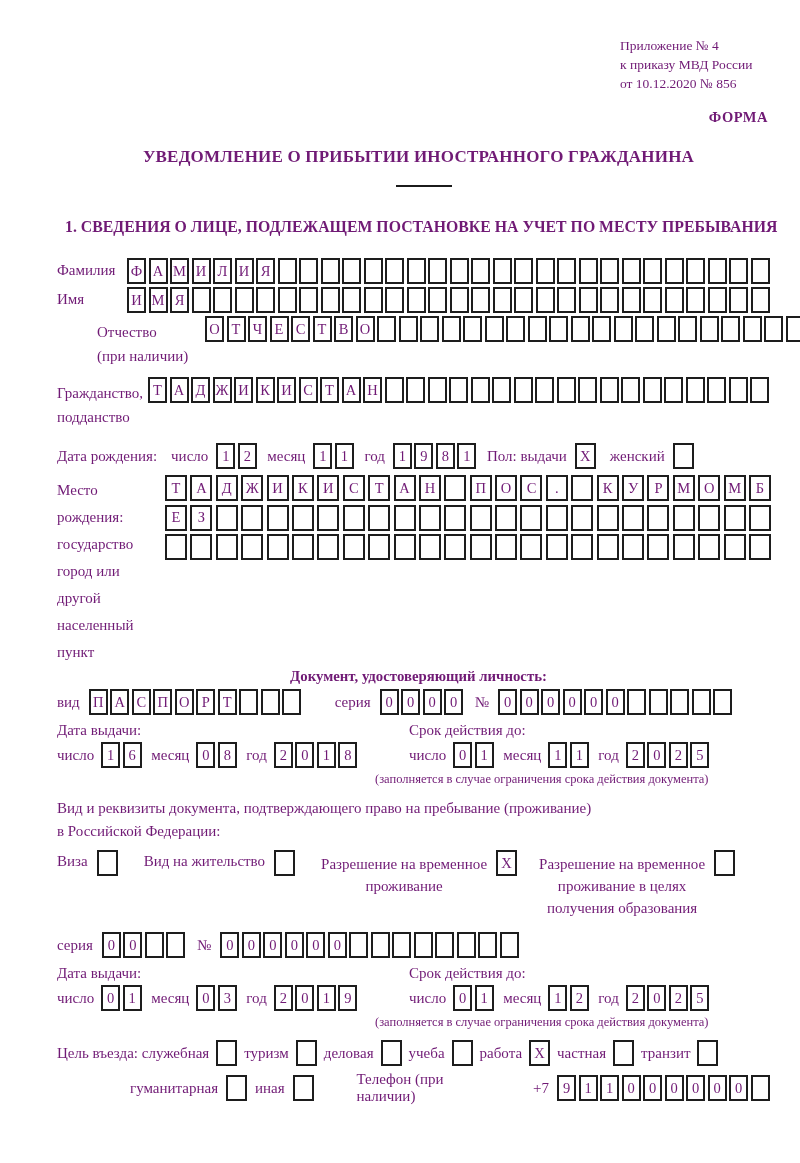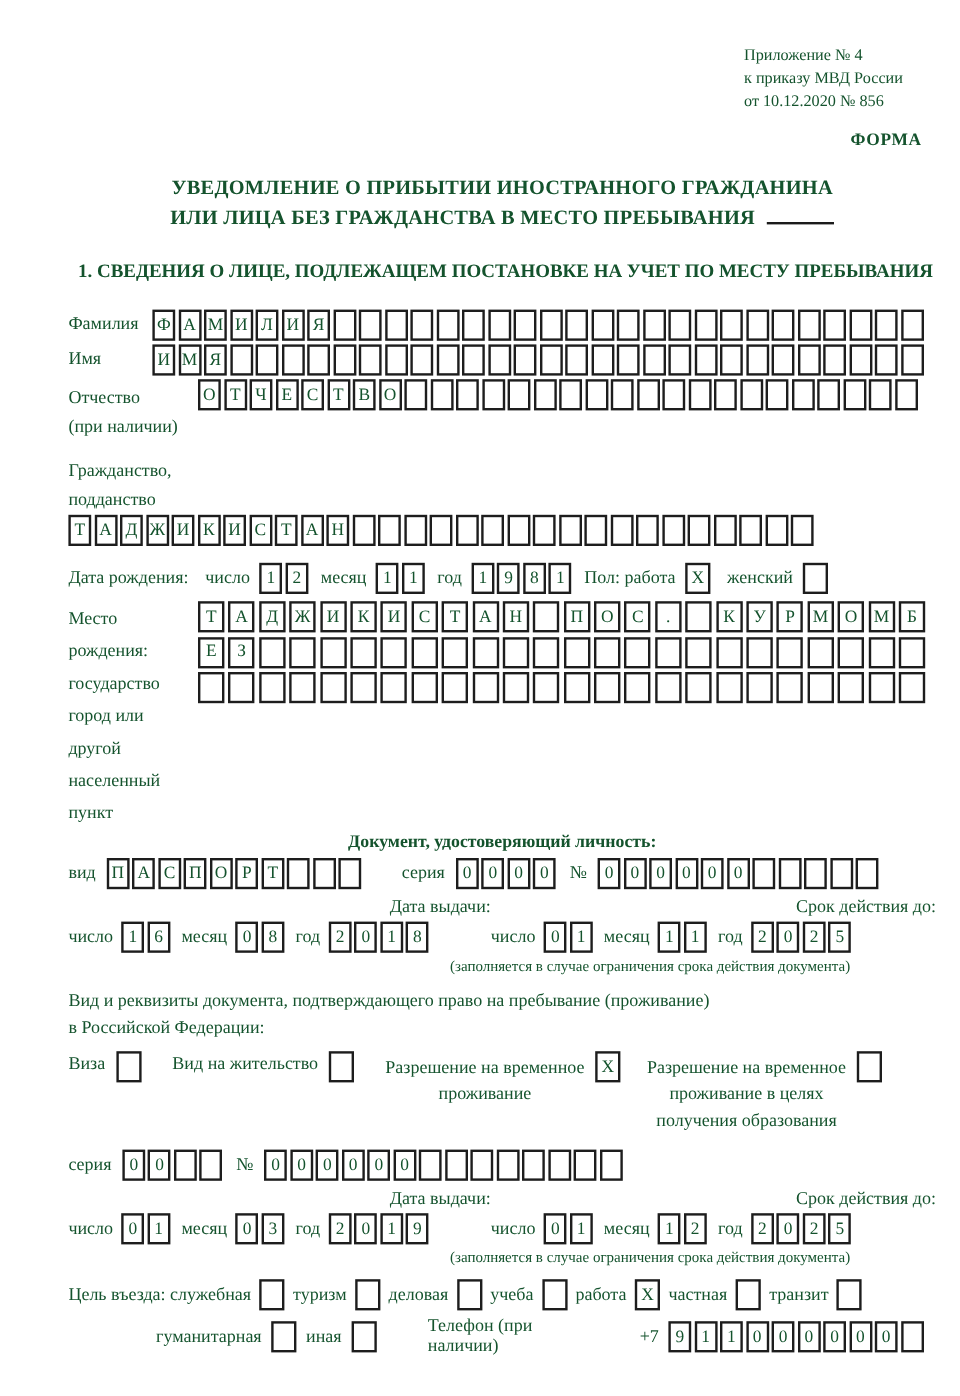--- a/index.html
+++ b/index.html
@@ -1,18 +1,18 @@
 <!DOCTYPE html>
 <html><head>
 <meta charset="utf-8">
 <style>
   * { margin:0; padding:0; box-sizing:border-box; }
   html,body { background:#ffffff; }
   .page {
-    width:800px; height:1163px; background:#fff; color:#14532d;
+    width:800px; height:1163px; background:#fff; color:#701a75;
     font-family:"Liberation Serif", serif; font-size:15px;
     padding:36px 20px 0 57px; overflow:hidden; position:relative;
   }
   
   .annex { margin-left:563px; font-size:13.5px; line-height:19px; }
   .annex .grp2 { margin-top:7px; }
   .forma { text-align:right; font-weight:bold; font-size:14.5px; margin-top:16px; padding-right:12px; letter-spacing:.5px; }
   .title { text-align:center; font-weight:bold; font-size:17px; line-height:25px; margin-top:18px; letter-spacing:.2px; }
   .blank-underline { display:inline-block; width:56px; border-bottom:2px solid #1b1b1b; margin-left:10px; vertical-align:baseline; }
   .section-heading { font-weight:bold; font-size:15.8px; margin-top:24px; margin-left:8px; }
@@ -28,37 +28,37 @@
   .checkbox {
     flex:none; width:21px; height:26px; border:2px solid #1d1d1d;
     display:inline-flex; align-items:center; justify-content:center; font-size:14.5px;
   }
   .lbl2 { line-height:24px; padding-top:4px; }
   
   .row-surname { margin-top:22px; }
   .row-surname .flabel, .row-name .flabel { width:70px; }
   .row-name { margin-top:3px; }
   .row-patronymic { margin-top:3px; }
-  .row-patronymic .flabel { width:108px; }
-  .row-citizenship { margin-top:9px;flex-direction:column; }
+  .row-patronymic .flabel { width:108px;margin-left:40px; }
+  .row-citizenship { margin-top:9px; }
   .row-citizenship .flabel { width:91px; }
   .row-birthdate { margin-top:14px; display:flex; align-items:center; }
   .row-birthdate > * { margin-right:8px; }
   .row-birthdate .sp { margin-left:6px; }
   .row-birthplace { margin-top:6px; }
   .row-birthplace .flabel { width:108px; line-height:27px; padding-top:2px; }
   .bp-strips .cells { margin-bottom:3.5px; }
   .doc-heading { text-align:center; font-weight:bold; font-size:14.8px; margin-top:2px; margin-bottom:4px; }
   .row-vid { display:flex; align-items:center; }
   .row-vid > .m { margin-right:9px; }
   .row-vid .gap { width:22px; }
   .dates { display:flex; margin-top:7px; }
   .dates .col-l { width:352px; }
   .dates .col-r { flex:1; }
-  .dates .dhead { text-align:right; margin-bottom:3px; }
+  .dates .dhead { text-align:left; margin-bottom:3px; }
   .dgroup { display:flex; align-items:center; }
   .dgroup > * { margin-right:7px; }
   .note { font-size:12.5px; margin-top:4px; margin-left:-34px; white-space:nowrap; }
   .res-text { margin-top:10px; line-height:23px; }
   .row-permit-opts { display:flex; align-items:flex-start; margin-top:7px; }
   .opt { display:flex; align-items:flex-start; }
   .opt .optlabel { padding-top:3px; margin-right:9px; }
   .opt .center { text-align:center; line-height:22px; padding-top:3px; }
   .row-series2 { display:flex; align-items:center; margin-top:13px; }
   .row-series2 > .m { margin-right:9px; }
@@ -75,21 +75,21 @@
   <div class="annex">
     <div>Приложение № 4</div>
     <div>к приказу МВД России</div>
     <div>от 10.12.2020 № 856</div>
   </div>
 
   <div class="forma">ФОРМА</div>
 
   <div class="title">
     <div>УВЕДОМЛЕНИЕ О ПРИБЫТИИ ИНОСТРАННОГО ГРАЖДАНИНА</div>
-    <div><span>ИЛИ ЛИЦА БЕЗ ГРАЖДАНСТВА В МЕСТО ПРЕБЫВАНИЯ</span><span class="blank-underline"></span></div>
+    <div><span class="blank-underline"></span></div>
   </div>
 
   <div class="section-heading">1. СВЕДЕНИЯ О ЛИЦЕ, ПОДЛЕЖАЩЕМ ПОСТАНОВКЕ НА УЧЕТ ПО МЕСТУ ПРЕБЫВАНИЯ</div>
 
   <div class="frow row-surname">
     <span class="flabel">Фамилия</span>
     <span class="cells">
         <span class="cell">Ф</span>
         <span class="cell">А</span>
         <span class="cell">М</span>
@@ -246,21 +246,21 @@
         <span class="cell">1</span>
         <span class="cell">1</span>
       </span>
     <span>год</span>
     <span class="cells">
         <span class="cell">1</span>
         <span class="cell">9</span>
         <span class="cell">8</span>
         <span class="cell">1</span>
       </span>
-    <span>Пол: работа</span>
+    <span>Пол: выдачи</span>
     <span class="checkbox">X</span>
     <span class="sp">женский</span>
     <span class="checkbox"></span>
   </div>
 
   <div class="frow row-birthplace">
     <span class="flabel">
       <div>Место рождения:</div>
       <div>государство</div>
       <div>город или другой</div>

